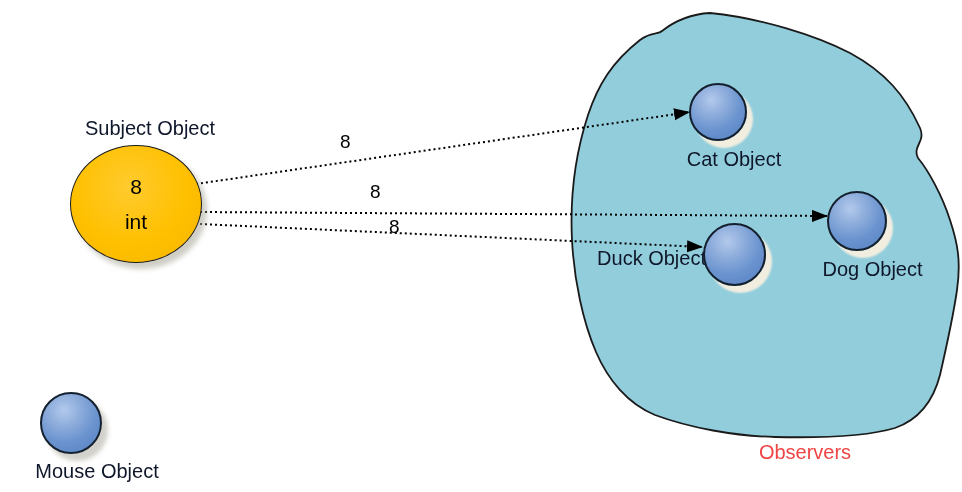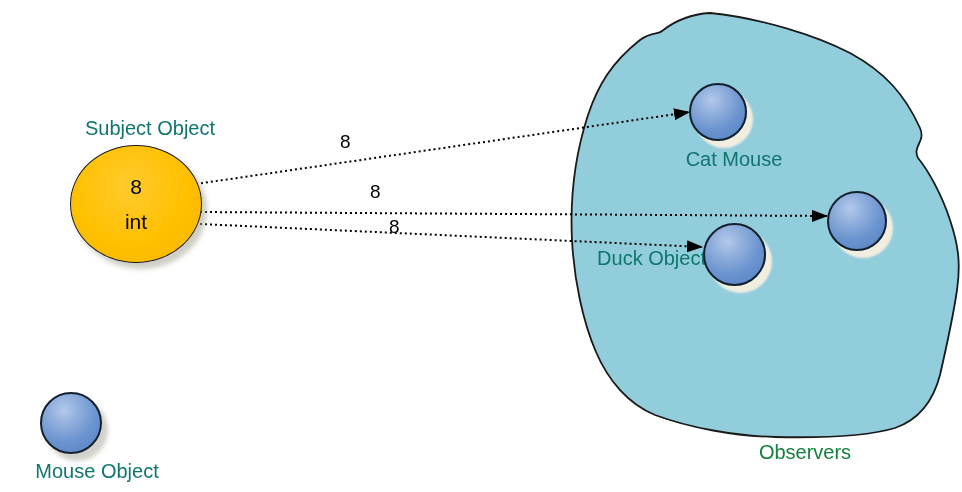--- a/index.html
+++ b/index.html
@@ -2,24 +2,24 @@
 <html><head>
 <meta charset="utf-8">
 <style>
   html,body{margin:0;padding:0;background:#fff;}
   .stage{
     position:relative;width:962px;height:492px;background:#ffffff;overflow:hidden;
     font-family:"Liberation Sans",sans-serif;
   }
   .stage svg{position:absolute;left:0;top:0;z-index:1;}
   .label{
-    position:absolute;z-index:2;color:#0f766e;font-size:20px;line-height:22px;
+    position:absolute;z-index:2;color:#0f172a;font-size:20px;line-height:22px;
     text-align:center;white-space:nowrap;
   }
-  .observers-caption{color:#15803d;}
+  .observers-caption{color:#ef4444;}
   .arrow8{color:#000000;font-size:19px;z-index:2;}
   .circle{position:absolute;border-radius:50%;box-sizing:border-box;}
   .subject{
     z-index:3;left:70px;top:145px;width:132px;height:118px;
     background:radial-gradient(circle at 45% 35%, #FFCB2E 0%, #FFC000 55%, #F5B400 100%);
     border:1.6px solid #1a1a1a;
     box-shadow:5px 6px 5px rgba(168,166,152,0.55);
     display:flex;flex-direction:column;align-items:center;justify-content:center;gap:11px;
     color:#000;font-size:21px;
   }
@@ -88,20 +88,21 @@
   <div class="label arrow8 a1">8</div>
   <div class="label arrow8 a2">8</div>
   <div class="label arrow8 a3">8</div>
 
   <div class="label duck-label">Duck Object</div>
 
   <div class="circle obj in-blob cat"></div>
   <div class="circle obj in-blob dog"></div>
   <div class="circle obj in-blob duck"></div>
 
-  <div class="label cat-label">Cat Mouse</div>
+  <div class="label cat-label">Cat Object</div>
+  <div class="label dog-label">Dog Object</div>
 
   <div class="label observers-caption observers-label">Observers</div>
 
   <div class="circle obj on-white mouse"></div>
   <div class="label mouse-label">Mouse Object</div>
 
 </div>
 
 </body></html>

